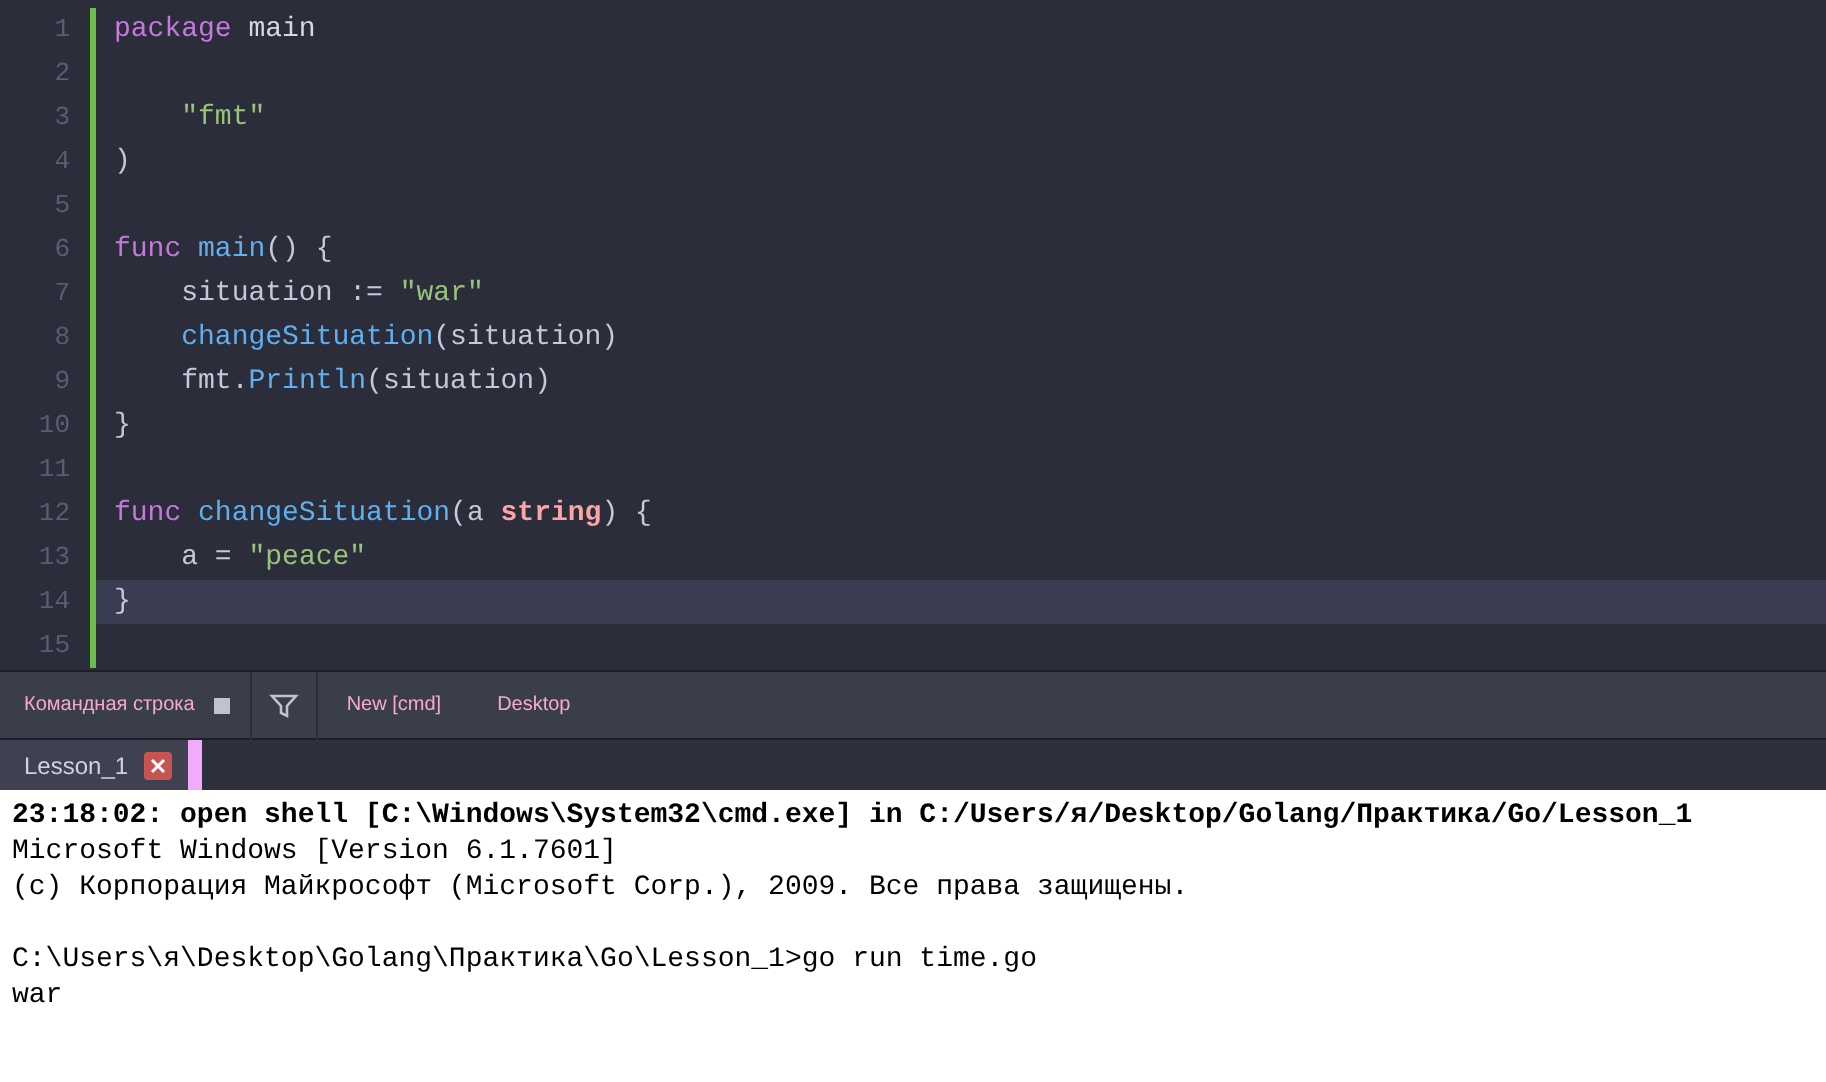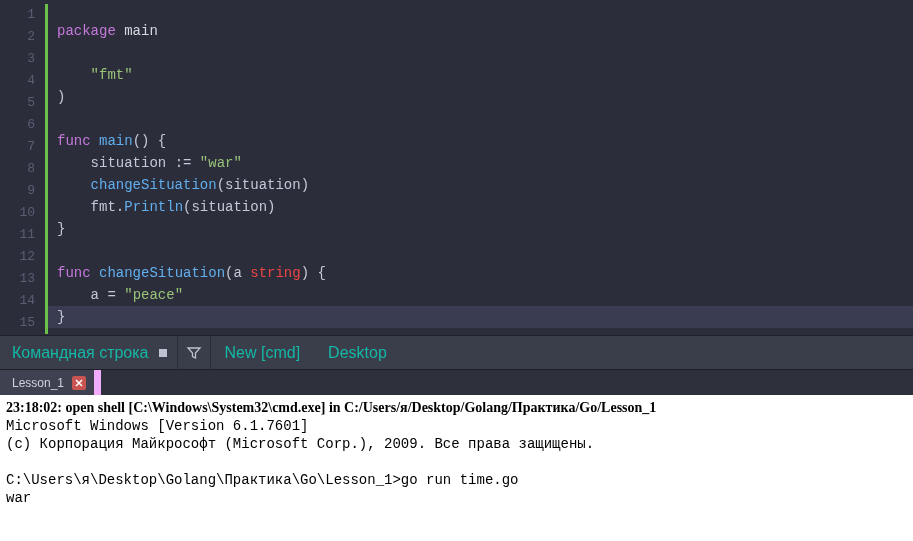--- a/index.html
+++ b/index.html
@@ -26,21 +26,21 @@
   user-select: none;
   border-right: 2px solid #2b2d3a;
 }
 .gutter .ln {
   height: 22px;
   line-height: 22px;
   font-size: 13px;
 }
 .code {
   flex: 1;
-  padding-top: 20px;
+  padding-top: 4px;
   padding-left: 2px;
   position: relative;
   border-radius: 32px;
 }
 .code .marker {
   position: absolute;
   left: 0;
   top: 4px;
   width: 3px;
   height: 330px;
@@ -54,34 +54,34 @@
   color: #c5c8d8;
 }
 .code .line.cursor {
   background: #3a3d52;
 }
 .kw { color: #c678dd; }
 .pkg { color: #d6d8e0; }
 .fn { color: #61afef; }
 .str { color: #98c379; }
 .id { color: #c5c8d8; }
-.typ { color: #ef4444; }
+.typ { color: #fca5a5; font-weight: bold; }
 .paren { color: #c5c8d8; }
 .op { color: #c5c8d8; }
 .dot { color: #c5c8d8; }
 
 .toolbar {
   height: 34px;
   background: #3a3d4a;
   border-top: 1px solid #1e1f27;
   display: flex;
   align-items: center;
-  color: #14b8a6;
+  color: #f9a8d4;
   font-family: 'Segoe UI', Verdana, sans-serif;
-  font-size: 16px;
+  font-size: 10px;
 }
 .toolbar .label {
   padding: 0 10px 0 12px;
 }
 .toolbar .sq {
   width: 8px; height: 8px; background: #bfc2d0; margin-right: 10px;
 }
 .toolbar .iconbtn {
   width: 34px; height: 34px;
   display: flex; align-items: center; justify-content: center;
@@ -124,21 +124,21 @@
   background: #ffffff;
   color: #000000;
   height: 146px;
   padding: 4px 6px;
   font-family: Consolas, 'Courier New', monospace;
   font-size: 14px;
   line-height: 18px;
   white-space: pre-wrap;
 }
 .terminal .tline { min-height: 18px; }
-.terminal .bold { font-weight: bold; font-family: Liberation Serif, serif; }
+.terminal .bold { font-weight: bold; }
 </style>
 </head>
 <body>
 
 <div class="editor">
   <div class="gutter" id="gutter">
       <div class="ln">1</div>
       <div class="ln">2</div>
       <div class="ln">3</div>
       <div class="ln">4</div>

